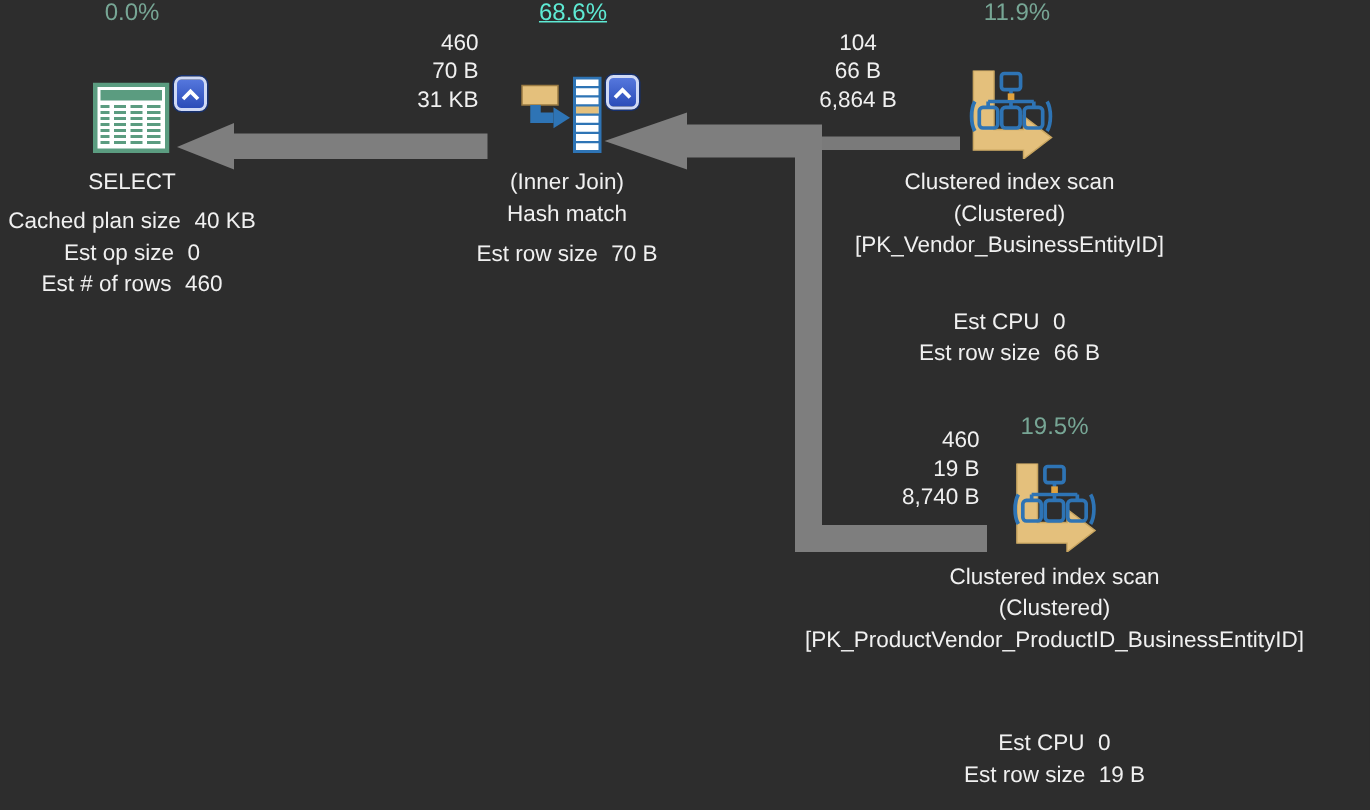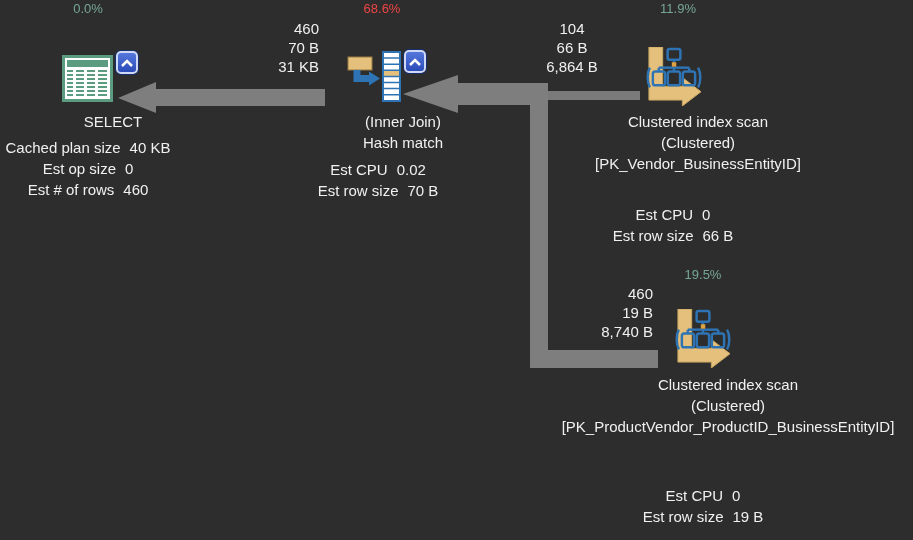--- a/index.html
+++ b/index.html
@@ -4,24 +4,24 @@
 <style>
   html,body{margin:0;padding:0;}
   body{
     width:913px;height:540px;position:relative;overflow:hidden;
     background:#2d2d2d;color:#f0f0f0;
     font-family:"Liberation Sans",sans-serif;font-size:15px;
   }
   .abs{position:absolute;}
   .ctr{text-align:center;}
   .rgt{text-align:right;}
-  .pct{font-size:13px;line-height:17px;}
+  .pct{font-size:16px;line-height:17px;}
   .pct-green{color:#77a695;}
-  .pct-red{color:#ef4444;}
-  .tlines{line-height:21px;padding-left:25px;}
+  .pct-red{color:#5eead4;text-decoration:underline;}
+  .tlines{line-height:21px;}
   .dlines{line-height:21px;}
   .elines{line-height:19px;}
   .detail-val{margin-left:9px;}
   .wrapname{overflow-wrap:anywhere;word-break:break-word;}
   #edges{position:absolute;left:0;top:0;z-index:0;}
   .node-el{z-index:1;}
   .expand-btn{
     position:absolute;z-index:2;width:22px;height:23px;box-sizing:border-box;
     border-radius:5px;border:2px solid #cfd9f5;
     background:linear-gradient(180deg,#5577dd 0%,#2b4cb8 100%);
@@ -91,21 +91,20 @@
     <polyline points="2,8 7,3 12,8" stroke="#ffffff" stroke-width="2.5" fill="none"></polyline>
   </svg>
 </div>
 
 <div class="abs ctr tlines node-el" style="left:290px;top:111px;width:176px;">
   <div>(Inner Join)</div>
   <div>Hash match</div>
 </div>
 
 <div class="abs ctr dlines node-el" style="left:280px;top:159px;width:196px;">
-  <div><span>Est CPU</span><span class="detail-val">0.02</span></div>
   <div><span>Est row size</span><span class="detail-val">70 B</span></div>
 </div>
 
 <div class="abs ctr pct pct-green node-el" style="left:590px;top:14;width:176px;">11.9%</div>
 
 <svg class="abs node-el" style="left:645px;top:47px;" width="57" height="59" viewBox="0 0 58 60">
   <path d="M4,0 H18 V40 H38 V31 L57,45.5 L38,60 V54 H4 Z" fill="#e4c07c" stroke="#c9a661" stroke-width="1"></path>
   <g fill="none" stroke="#2e74b5" stroke-width="2.5">
     <rect x="23" y="2" width="13" height="11" rx="2"></rect>
     <path d="M29.5,13 V19"></path>
@@ -124,21 +123,21 @@
   <div>Clustered index scan</div>
   <div>(Clustered)</div>
   <div class="wrapname">[PK_Vendor_BusinessEntityID]</div>
 </div>
 
 <div class="abs ctr dlines node-el" style="left:575px;top:204px;width:196px;">
   <div><span>Est CPU</span><span class="detail-val">0</span></div>
   <div><span>Est row size</span><span class="detail-val">66 B</span></div>
 </div>
 
-<div class="abs ctr pct pct-green node-el" style="left:615px;top:266px;width:176px;">19.5%</div>
+<div class="abs ctr pct pct-green node-el" style="left:615px;top:276px;width:176px;">19.5%</div>
 
 <svg class="abs node-el" style="left:674px;top:309px;" width="57" height="59" viewBox="0 0 58 60">
   <path d="M4,0 H18 V40 H38 V31 L57,45.5 L38,60 V54 H4 Z" fill="#e4c07c" stroke="#c9a661" stroke-width="1"></path>
   <g fill="none" stroke="#2e74b5" stroke-width="2.5">
     <rect x="23" y="2" width="13" height="11" rx="2"></rect>
     <path d="M29.5,13 V19"></path>
     <path d="M14,21 H45"></path>
     <path d="M14,21 V25 M29.5,21 V25 M45,21 V25"></path>
     <rect x="8" y="25" width="12.5" height="14" rx="2.5"></rect>
     <rect x="23.2" y="25" width="12.5" height="14" rx="2.5"></rect>

